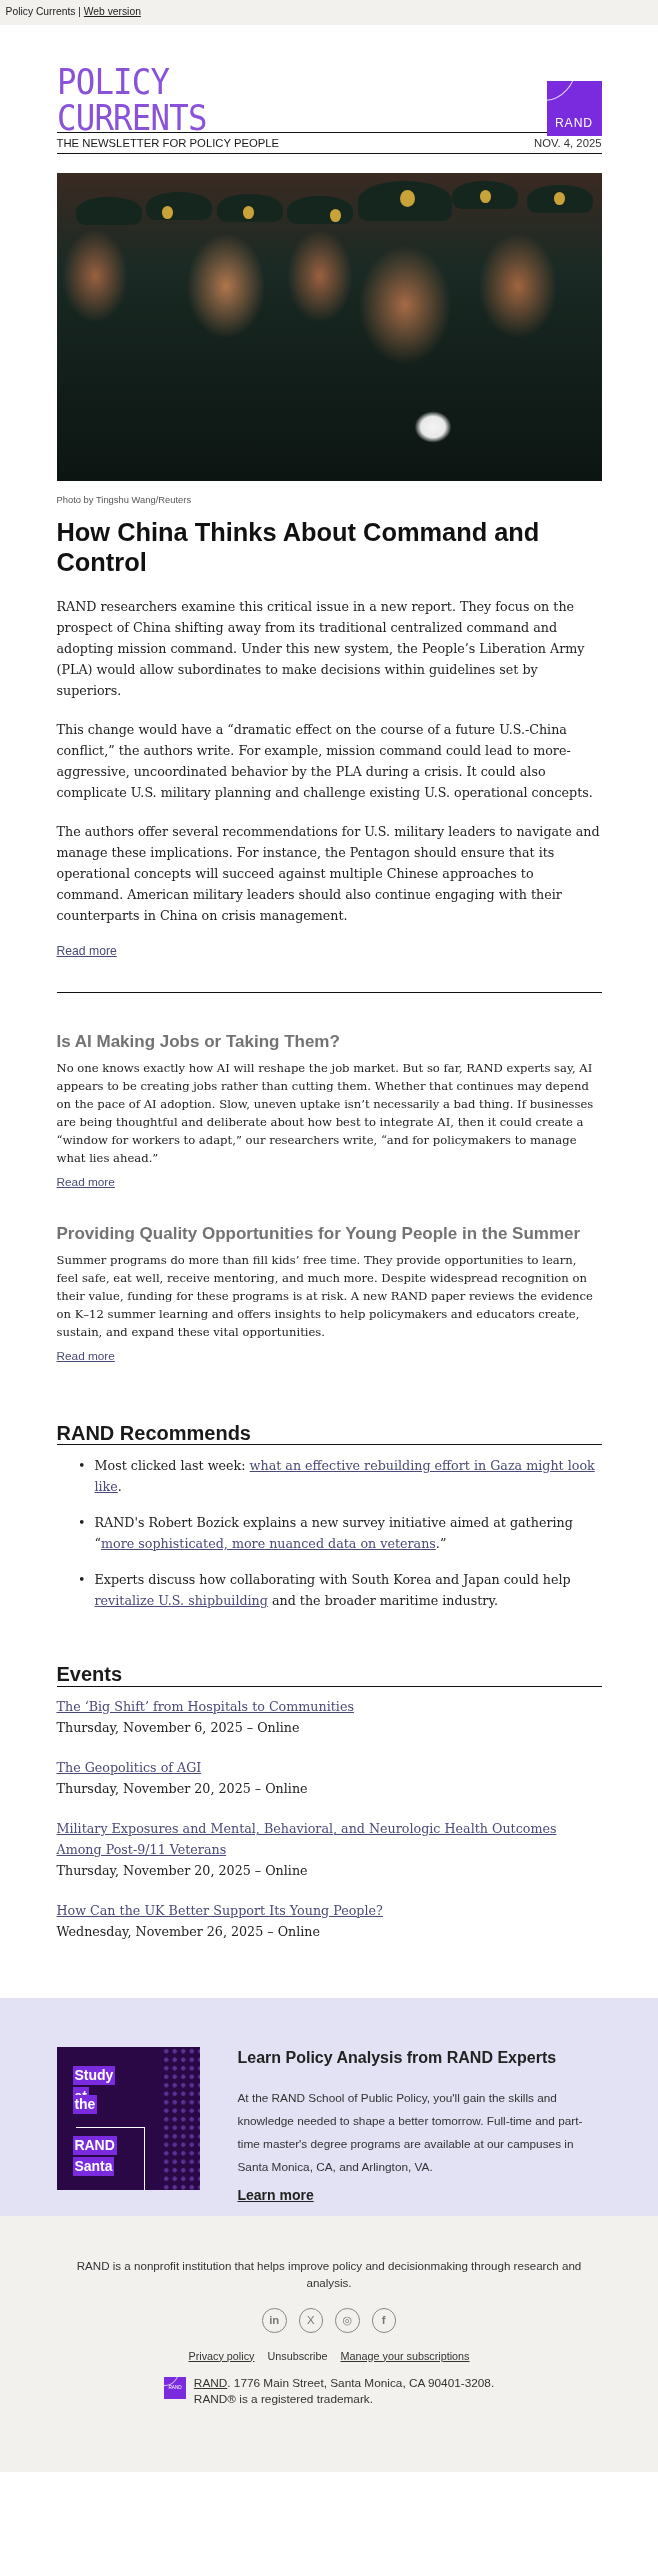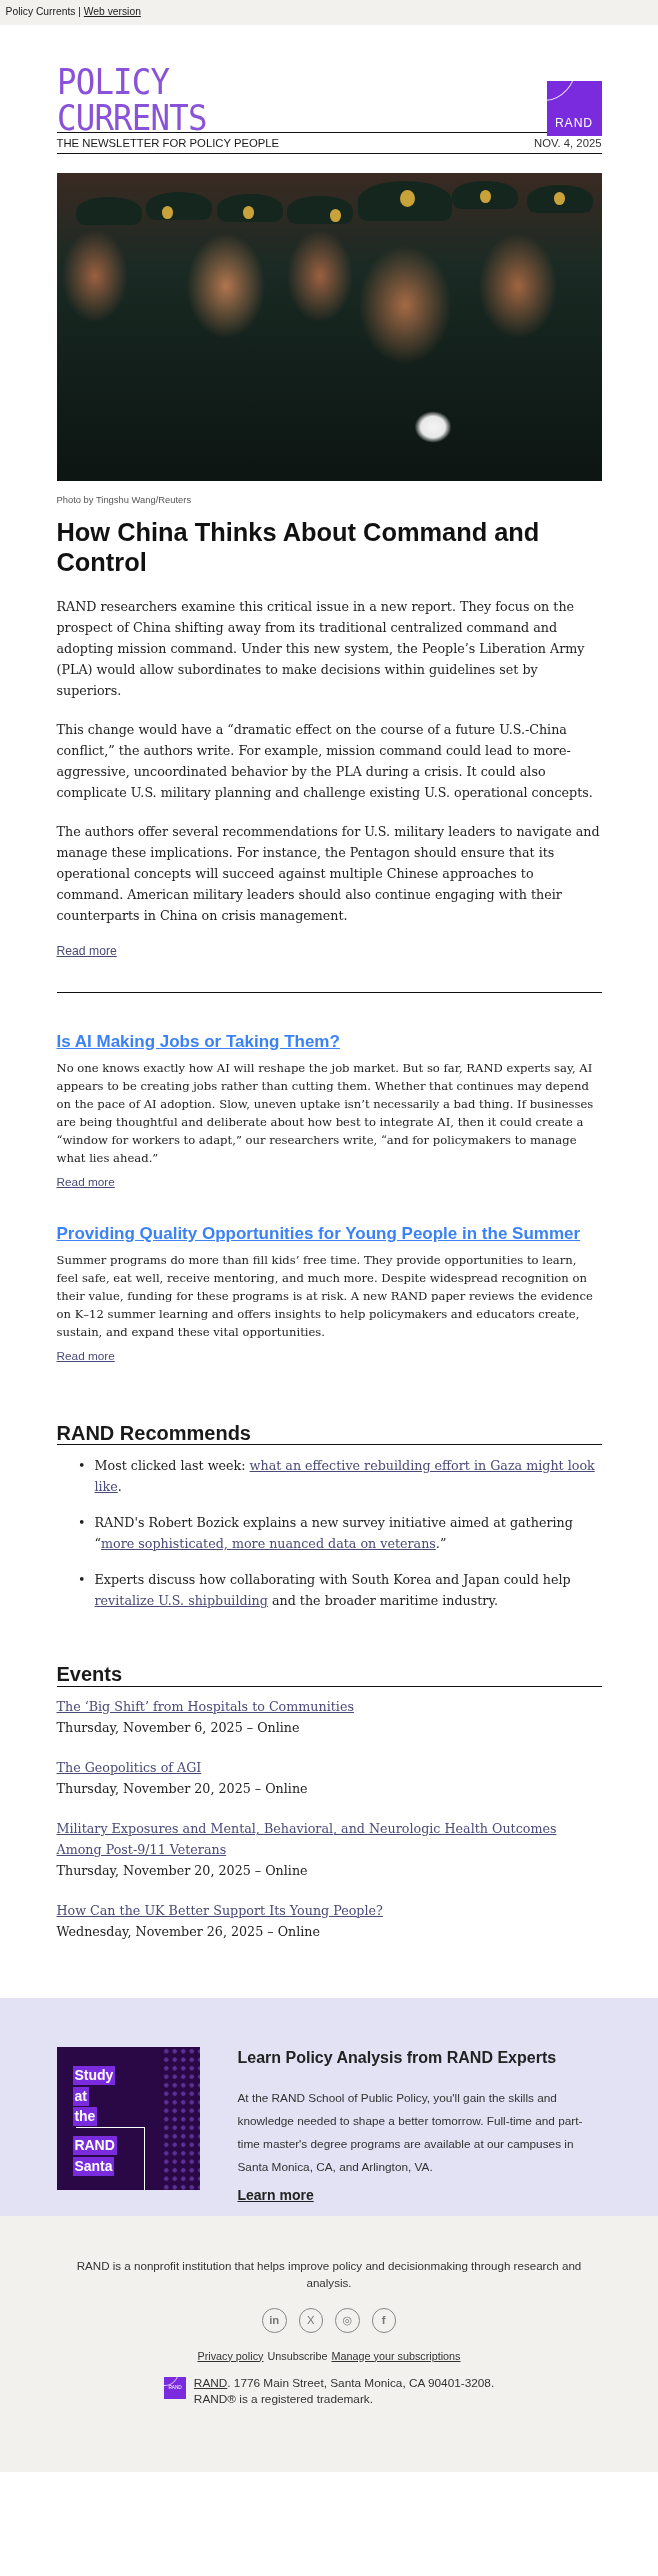--- a/index.html
+++ b/index.html
@@ -35,21 +35,21 @@
 
   h1.lead-title { font-size: 25.4px; line-height: 30px; font-weight: bold; margin-top: 11.3px; color: #111; }
   .body-serif { font-family: "DejaVu Serif", serif; font-size: 12.7px; line-height: 21px; color: #222; }
   .lead-body p { margin-top: 18px; }
   .lead-body p:first-child { margin-top: 19px; }
   .read-more { font-size: 12.2px; margin-top: 18px; display: inline-block; }
 
   .divider { border-top: 0.9px solid #111; margin-top: 34px; }
 
   .story { margin-top: 38px; }
-  .story h2 { font-size: 17px; line-height: 21px; font-weight: bold; color: #3b82f6; text-decoration: underline; }
+  .story h2 { font-size: 17px; line-height: 21px; font-weight: bold; color: #737373; }
   .story .body-serif { font-size: 11.6px; line-height: 18px; margin-top: 7.5px; }
   .story .read-more { margin-top: 7.5px; font-size: 11.8px; }
   .story + .story { margin-top: 34px; }
 
   .section-head { font-size: 20px; font-weight: bold; border-bottom: 1.9px solid #111; padding-bottom: 0.9px; margin-top: 60px; line-height: 21px; }
   .recs { list-style: none; margin-top: 7.5px; }
   .recs li { position: relative; padding-left: 38px; margin-top: 15px; }
   .recs li:first-child { margin-top: 9.4px; }
   .recs li .dot { position: absolute; left: 21.6px; top: 0; }
 
@@ -66,21 +66,21 @@
   .promo-img .frame { position: absolute; left: 19px; top: 80px; width: 69px; height: 75px; border-top: 0.9px solid #fff; border-right: 0.9px solid #fff; }
   .promo-text { margin-left: 38px; padding-top: 1.9px; }
   .promo-text h3 { font-size: 16px; font-weight: bold; color: #222; }
   .promo-text p { font-size: 11.8px; line-height: 23px; color: #333; margin-top: 20px; width: 367px; }
   .promo-text a { font-size: 14px; color: #222; display: inline-block; margin-top: 7.5px; font-weight: bold; }
 
   .footer { background: #f2f1ee; padding-top: 41px; height: 256px; text-align: center; }
   .footer .mission { font-size: 11.6px; line-height: 17px; color: #333; width: 508px; margin: 0 auto; }
   .socials { display: flex; justify-content: center; gap: 12px; margin-top: 17px; }
   .social { width: 24.5px; height: 24.5px; border: 0.9px solid #888; border-radius: 50%; font-size: 11.3px; line-height: 22.6px; color: #777; text-align: center; font-weight: bold; }
-  .footer-links { margin-top: 17px; font-size: 10.8px; display: flex; justify-content: center; gap: 4px; }
+  .footer-links { margin-top: 17px; font-size: 10.8px; display: flex; justify-content: center; gap: 13px; }
   .footer-links a, .footer-links span { color: #333; }
   .address { display: flex; justify-content: center; margin-top: 13px; font-size: 11.8px; color: #333; text-align: left; line-height: 16px; }
   .mini-logo { width: 22.6px; height: 22.6px; background: #7b2bde; margin-right: 7.5px; margin-top: 1.9px; position: relative; overflow: hidden; }
   .mini-logo .arc { position: absolute; left: -13px; top: -21px; width: 28px; height: 30px; border: 0.9px solid #d8c4ff; border-radius: 50%; }
   .mini-logo .txt { position: absolute; bottom: 2.8px; left: 0; right: 0; text-align: center; font-size: 4.7px; color: #fff; }
   .address a { color: #333; }
 </style>
 </head>
 <body>
 
@@ -170,21 +170,21 @@
   </div>
 </div>
 
 <div class="promo">
   <div class="inner">
     <div class="promo-img">
       <div class="dots"></div>
       <div class="frame"></div>
       <span class="word" style="top:19px;">Study</span>
       <span class="word" style="top:40px;">at</span>
-      <span class="word" style="top:60px;">the</span>
+      <span class="word" style="top:48px;">the</span>
       <span class="word" style="top:89px;">RAND</span>
       <span class="word" style="top:110px;">Santa</span>
     </div>
     <div class="promo-text">
       <h3>Learn Policy Analysis from RAND Experts</h3>
       <p>At the RAND School of Public Policy, you'll gain the skills and knowledge needed to shape a better tomorrow. Full-time and part-time master's degree programs are available at our campuses in Santa Monica, CA, and Arlington, VA.</p>
       <a href="#">Learn more</a>
     </div>
   </div>
 </div>

